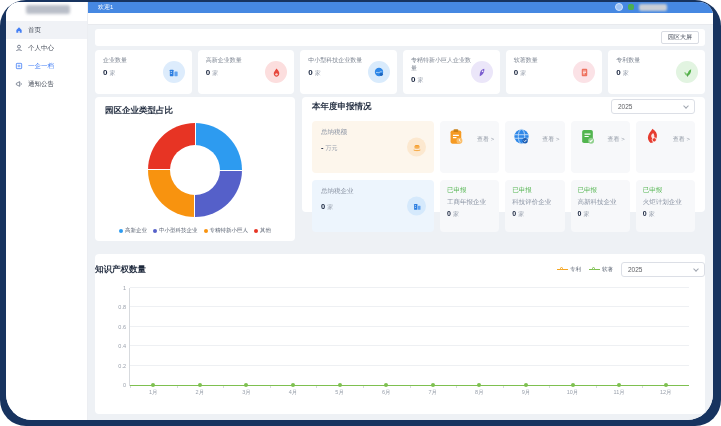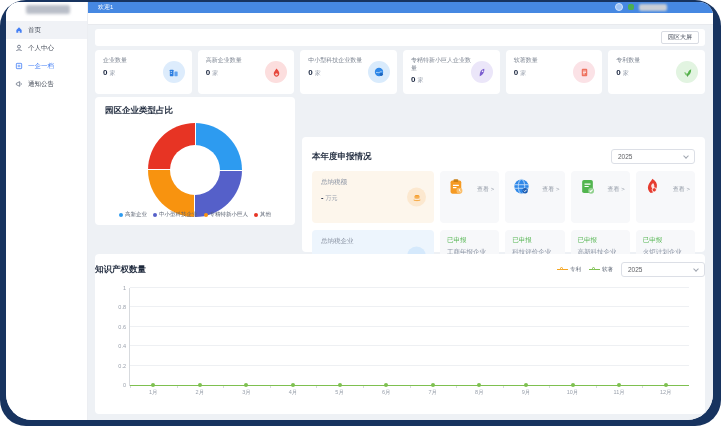--- a/index.html
+++ b/index.html
@@ -37,29 +37,29 @@
   .stat-card { position:relative; flex:1; background:#fff; border-radius:4px; padding:7px 7px 5px 8px; }
   .stat-label { font-size:6px; color:#7d8592; line-height:1.25; width:62px; }
   .stat-value { margin-top:3px; font-size:8px; font-weight:bold; color:#17233d; }
   .stat-unit { font-size:6px; font-weight:normal; color:#98a0ad; margin-left:2px; }
   .stat-icon { position:absolute; right:7px; top:11px; width:22px; height:22px; border-radius:50%;
                display:flex; align-items:center; justify-content:center; }
 
   
   .panel { position:absolute; background:#fff; border-radius:4px; }
   .panel-title { font-size:8.5px; font-weight:bold; color:#1f2a3d; }
-  .donut-panel { left:7px; top:84px; width:200px; height:128px; padding:8px 10px;font-family:Liberation Serif, serif; }
+  .donut-panel { left:7px; top:84px; width:200px; height:144px; padding:8px 10px;font-family:Liberation Serif, serif; }
   .donut-wrap { position:absolute; left:50%; top:26px; transform:translateX(-50%); width:94px; height:94px; }
   .donut { width:94px; height:94px; border-radius:50%; }
   .donut-hole { position:absolute; left:50%; top:50%; transform:translate(-50%,-50%); width:50px; height:50px; border-radius:50%; background:#fff; }
   .donut-legend { position:absolute; left:0; right:0; bottom:7px; display:flex; justify-content:center; gap:6px; }
   .legend-item { display:flex; align-items:center; gap:2px; font-size:5.5px; color:#5a6372; cursor:pointer; }
   .legend-dot { width:4px; height:4px; border-radius:50%; }
 
-  .report-panel { left:214px; top:84px; right:8px; height:115px; padding:12px 10px;margin-top:40px; }
+  .report-panel { left:214px; top:84px; right:8px; height:115px; padding:2px 10px; }
   .panel-head { display:flex; align-items:center; justify-content:space-between; }
   .select { width:84px; height:15px; border:1px solid #dcdfe6; border-radius:3px; background:#fff; font-size:6.5px; color:#606266;
             display:flex; align-items:center; justify-content:space-between; padding:0 6px; cursor:pointer; }
   .chev { width:4px; height:4px; border-right:1px solid #a0a6b0; border-bottom:1px solid #a0a6b0; transform:rotate(45deg); margin-top:-2px; }
   .report-body { display:flex; gap:6px; margin-top:7px; height:111px; }
   .report-left { width:122px; display:flex; flex-direction:column; gap:7px; }
   .mini-panel { position:relative; flex:1; border-radius:4px; padding:7px 9px; }
   .tax-amount { background:#fdf6ec; }
   .tax-comp { background:#edf5fd; }
   .mini-label { font-size:6.5px; color:#8a93a3; }

